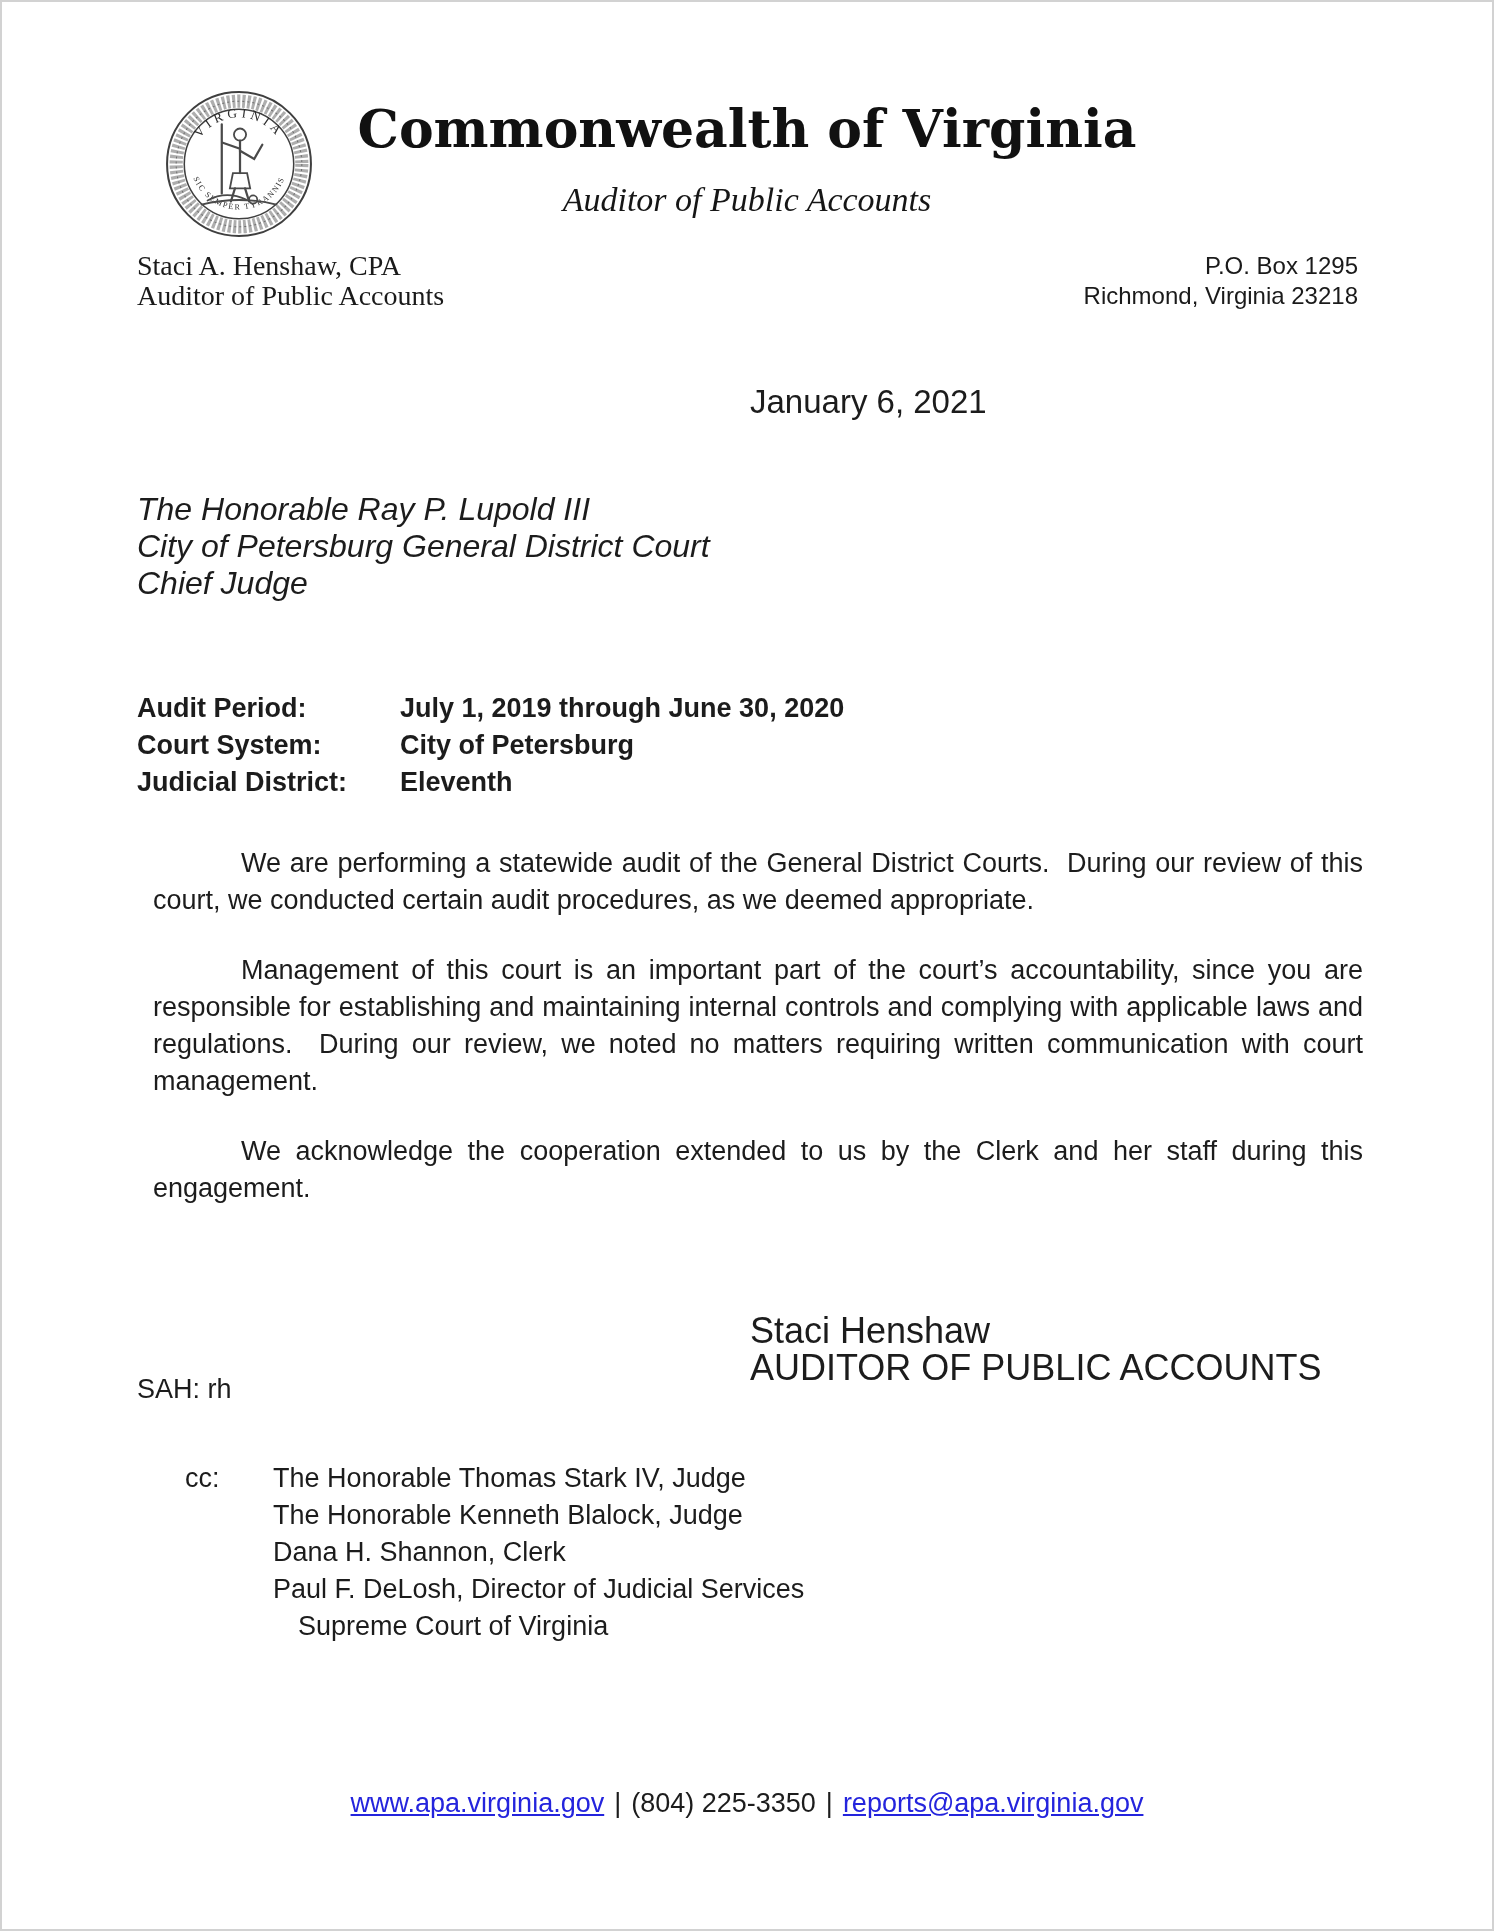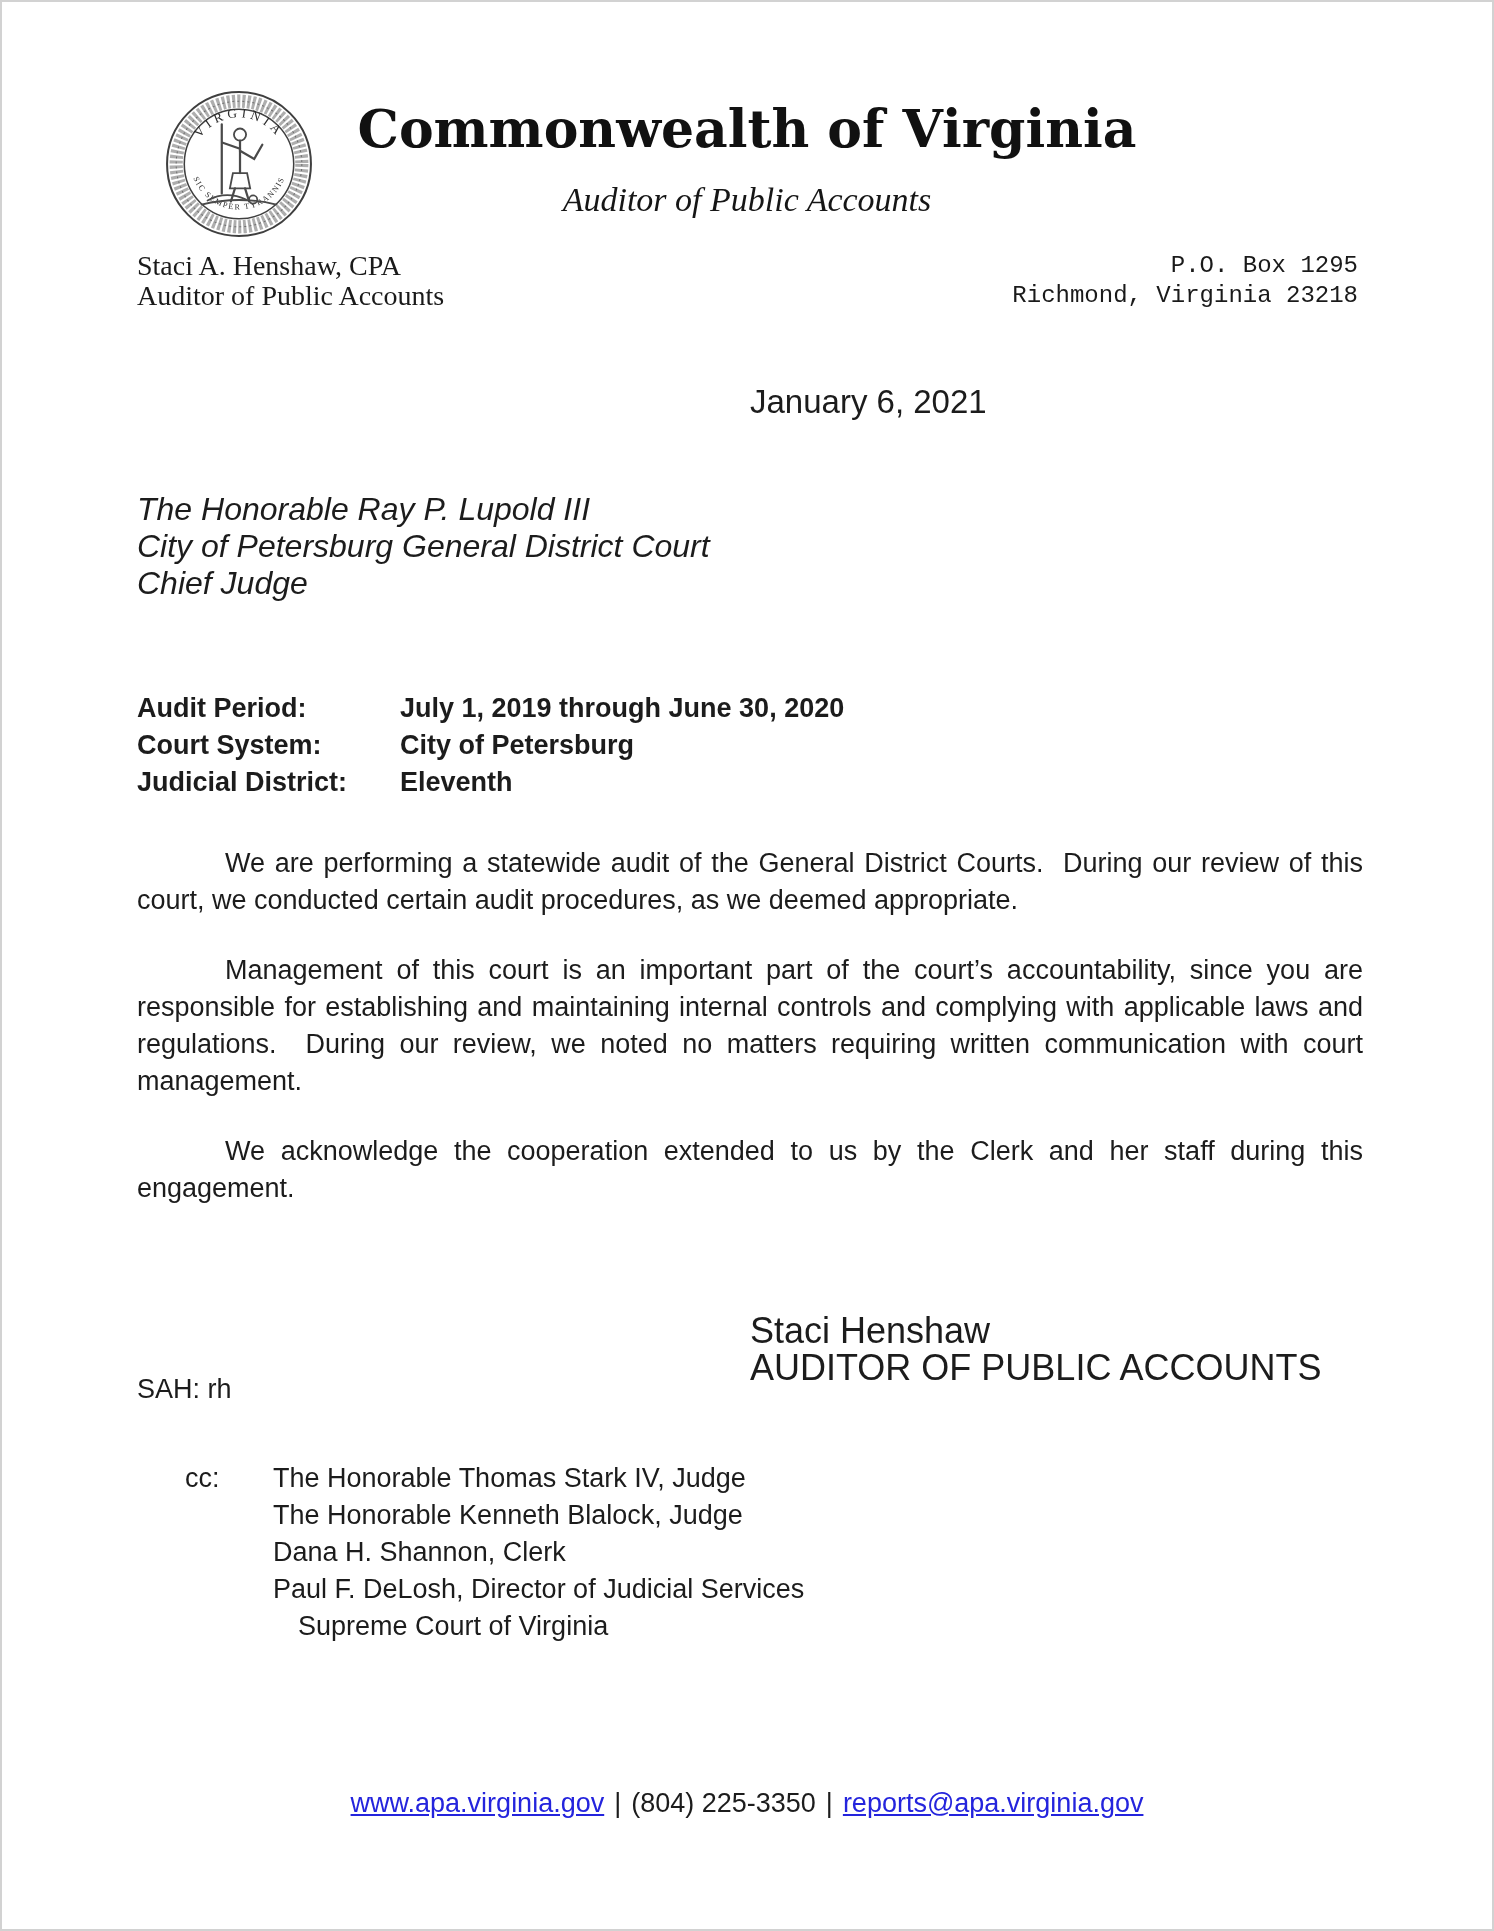--- a/index.html
+++ b/index.html
@@ -30,34 +30,34 @@
     font-size:34px;
     color:#161616;
   }
   .official-block {
     position:absolute; left:135px; top:249px;
     font-family:"Liberation Serif", serif;
     font-size:28px; line-height:30px; color:#1a1a1a;
   }
   .address-block {
     position:absolute; right:134px; top:249px; text-align:right;
-    font-family:Liberation Mono, monospace;
+    font-family:Liberation Sans, sans-serif;
     font-size:24px; line-height:30px; color:#1a1a1a;
   }
   
   .date-line { position:absolute; left:748px; top:381px; font-size:33px; }
   .recipient { position:absolute; left:135px; top:489px; font-size:32px; line-height:37px;font-style:italic; }
   .audit-info {
     position:absolute; left:135px; top:688px;
     display:grid; grid-template-columns:263px auto;
     font-size:27px; line-height:37px;font-weight:bold;
   }
   .paragraphs { position:absolute; left:135px; top:843px; width:1226px; }
   .paragraphs p {
-    margin:0 0 33px 0;
+    margin:0 0 33px 16px;
     font-size:27px; line-height:37px;
     text-align:justify;
     text-indent:88px;
     white-space:pre-wrap;
   }
   .signature { position:absolute; left:748px; top:1310px; font-size:36px; line-height:37px; }
   .reference { position:absolute; left:135px; top:1372px; font-size:27px; }
   .cc-block { position:absolute; left:135px; top:1458px; display:flex; font-size:27px; line-height:37px; }
   .cc-label { width:88px;margin-left:48px; }
   .cc-items div.indented { padding-left:25px; }

